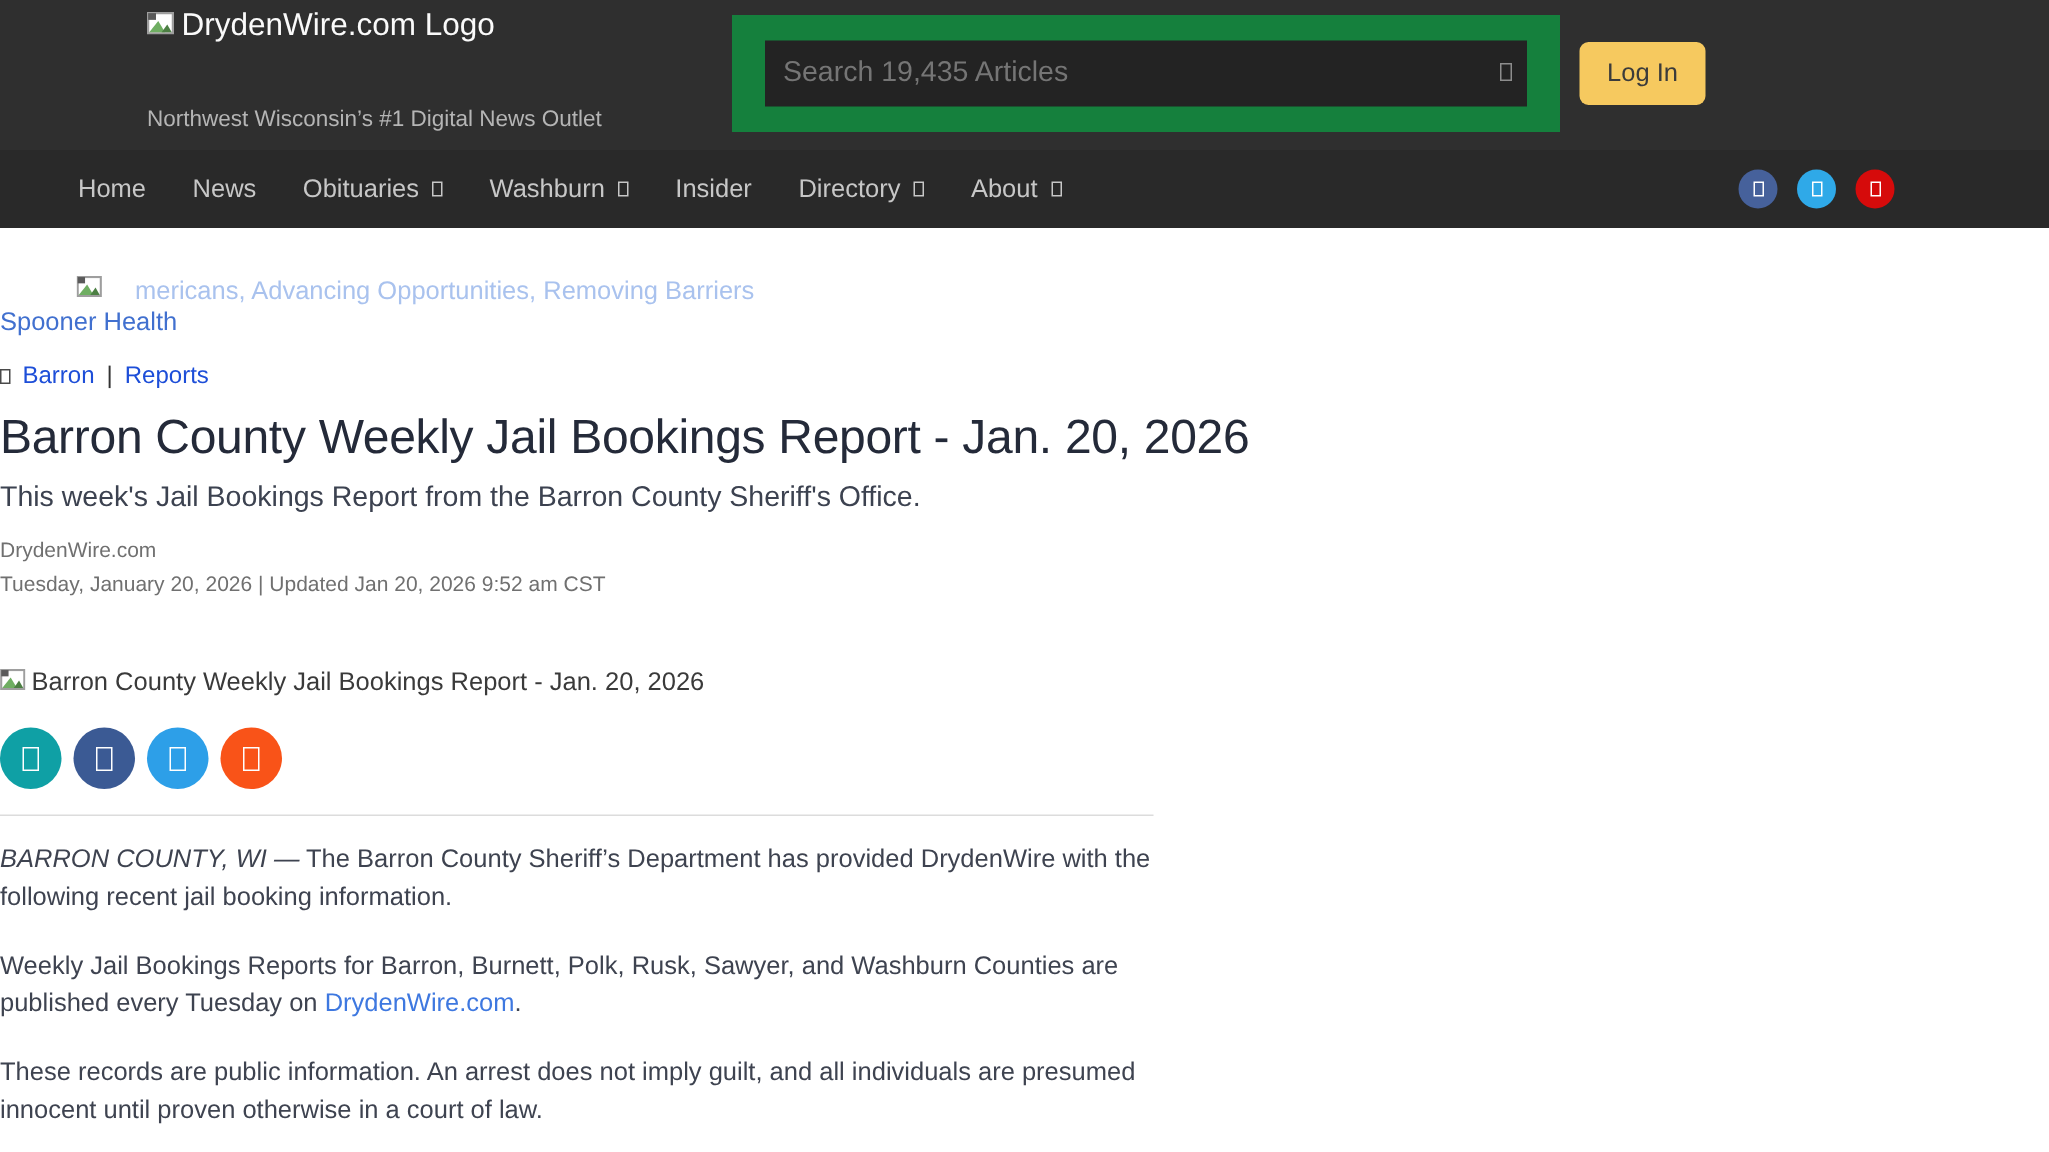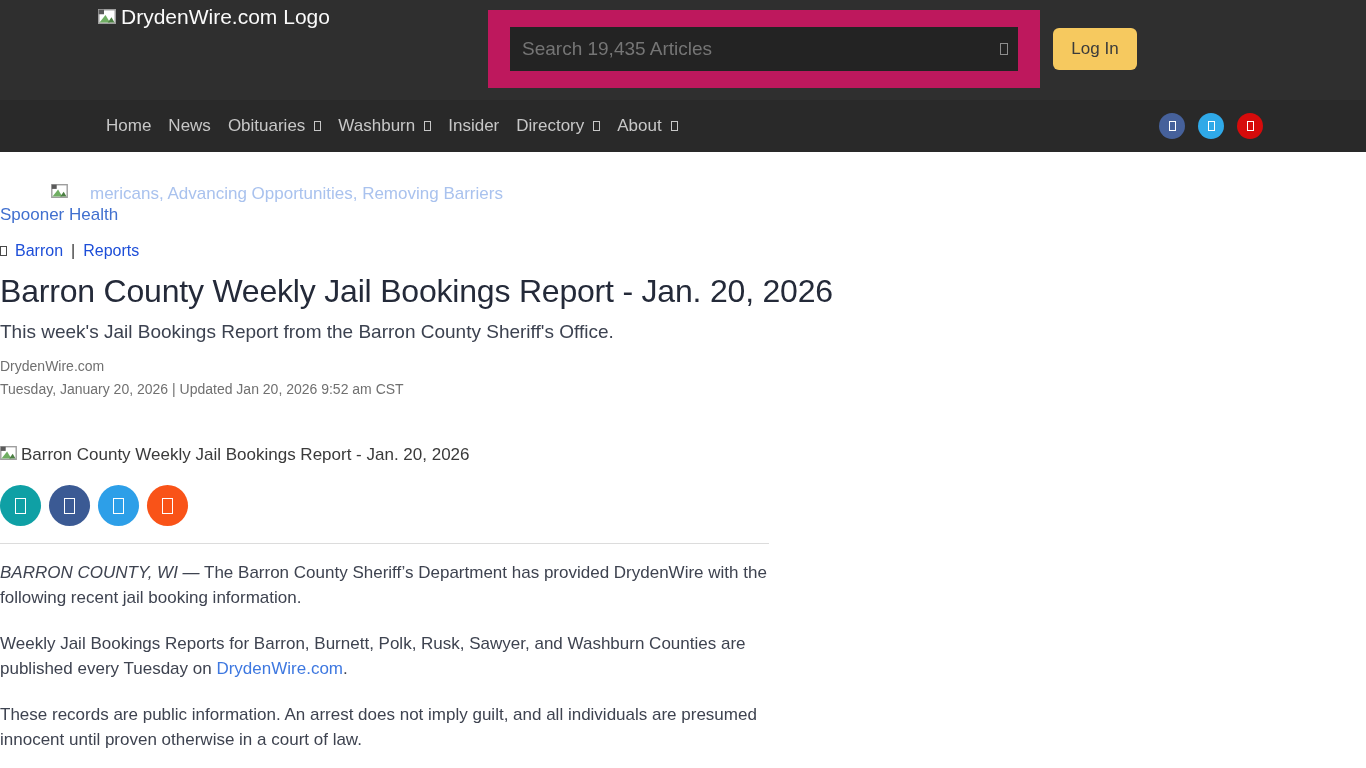--- a/index.html
+++ b/index.html
@@ -6,34 +6,34 @@
   html,body { width:1366px; height:768px; overflow:hidden; background:#ffffff;
               font-family:"Liberation Sans", sans-serif; }
 
   
   .header { position:relative; height:100px; background:#2f2f2f; }
   .logo-row { position:absolute; left:98px; top:5px; display:flex; align-items:flex-end; gap:5px;
               color:#fafafa; font-size:21px; font-weight:400; }
   .logo-row svg { margin-top:3px; }
   .tagline { position:absolute; left:98px; top:71px; font-size:15px; color:#b5b5b5; }
 
-  .search-wrap { position:absolute; left:488px; top:10px; width:552px; height:78px; background:#be185d; }
+  .search-wrap { position:absolute; left:488px; top:10px; width:552px; height:78px; background:#15803d; }
   .search-input { position:absolute; left:22px; top:17px; width:508px; height:44px;
                   background:#232323; border:none; outline:none; color:#8d8d8d;
                   font-size:19px; padding:0 44px 0 12px; font-family:"Liberation Sans",sans-serif; }
   .search-icon { position:absolute; right:32px; top:31px; color:#8d8d8d; }
 
   .btn { position:absolute; top:28px; height:42px; border:none; border-radius:6px;
          font-size:17px; font-family:"Liberation Sans",sans-serif; cursor:pointer; }
   .btn-login { left:1053px; width:84px; background:#f6c95f; color:#3b3b3b; }
   .btn-subscribe { left:1149px; width:113px; background:#e2f0da; color:#5f9d57; }
 
   
   .nav { position:relative; height:52px; background:#292929; }
-  .nav-items { display:flex; align-items:center; height:52px; padding-left:106px; gap:17px; }
+  .nav-items { display:flex; align-items:center; height:52px; padding-left:52px; gap:31px; }
   .nav-item { display:flex; align-items:center; gap:9px; color:#c7c7c7; font-size:17px; cursor:pointer; }
   .socials { position:absolute; right:103px; top:13px; display:flex; gap:13px; }
   .social-circle { width:26px; height:26px; border-radius:50%; display:flex;
                    align-items:center; justify-content:center; cursor:pointer; }
 
   
   .tofu { display:inline-block; width:8px; height:12px; border:1px solid currentColor; }
   .tofu-sm { width:7px; height:10px; }
   .tofu-share { width:11px; height:16px; border-width:1.5px; }
 
@@ -76,20 +76,21 @@
     <span>
       <svg width="18" height="15" viewBox="0 0 24 20">
         <rect x="1" y="1" width="22" height="18" fill="#ffffff" stroke="#9e9e9e" stroke-width="2"></rect>
         <polygon points="2,18 10,8 16,18" fill="#6fae62"></polygon>
         <polygon points="13,18 18,11 22,18" fill="#4c7f43"></polygon>
         <rect x="1" y="1" width="7" height="6" fill="#5a5a5a"></rect>
       </svg>
     </span>
     <span>DrydenWire.com Logo</span>
   </div>
+  <div class="tagline">Northwest Wisconsin’s #1 Digital News Outlet</div>
 
   <div class="search-wrap">
     <input class="search-input" type="text" placeholder="Search 19,435 Articles" style="">
     <span class="search-icon"><span class="tofu"></span></span>
   </div>
 
   <button class="btn btn-login">Log In</button>
 </div>
 
 <div class="nav">

